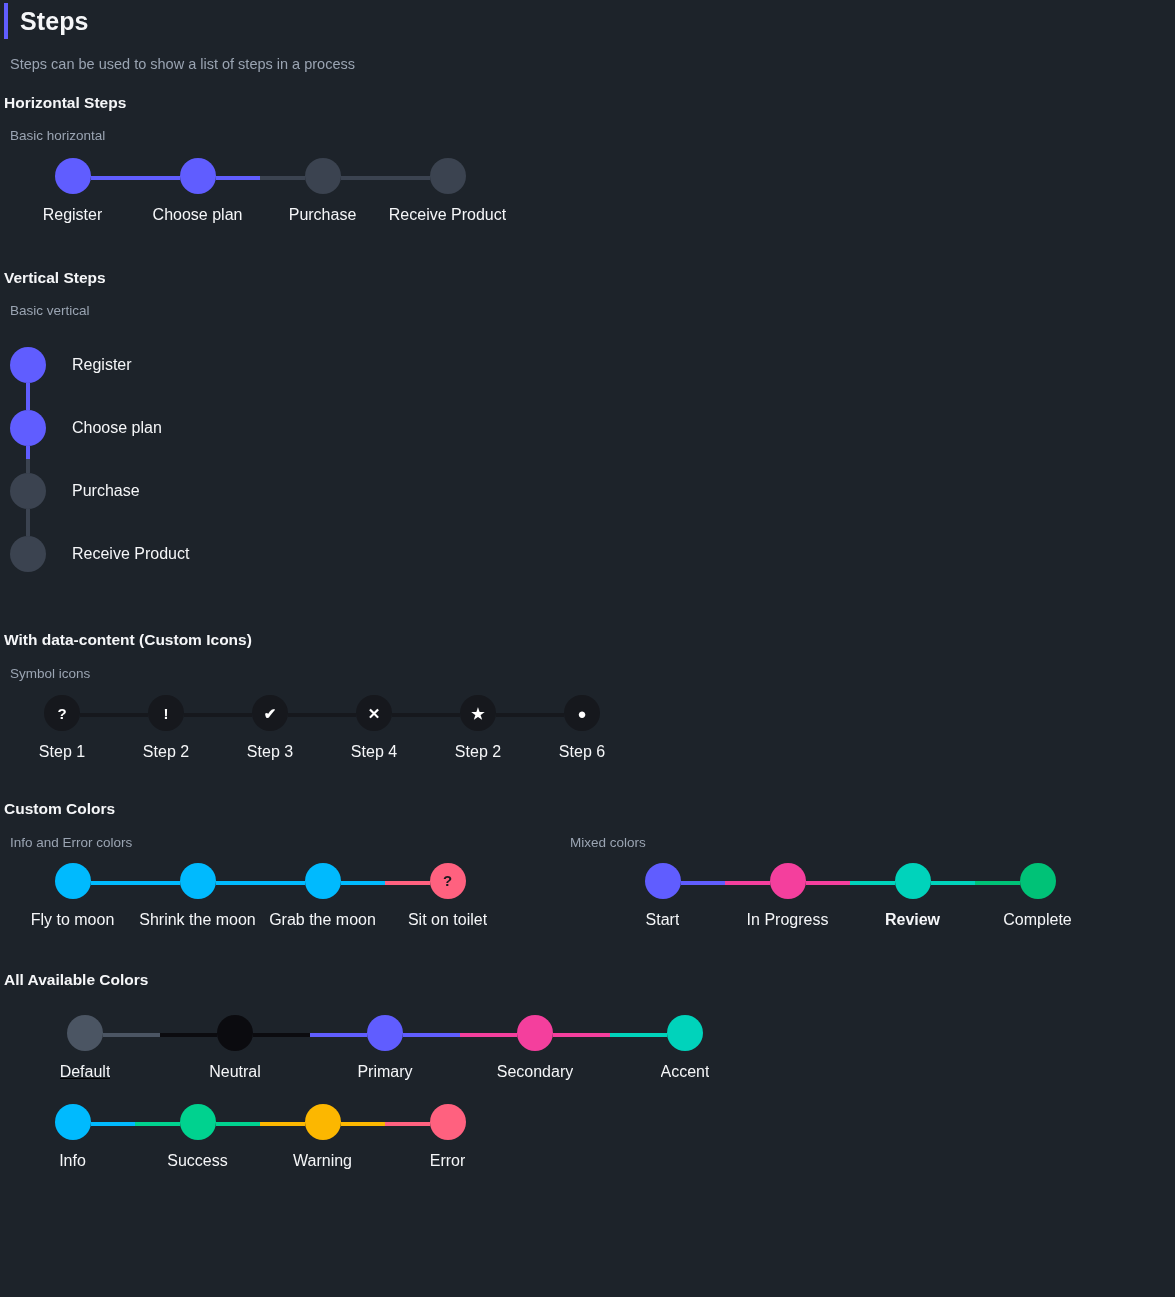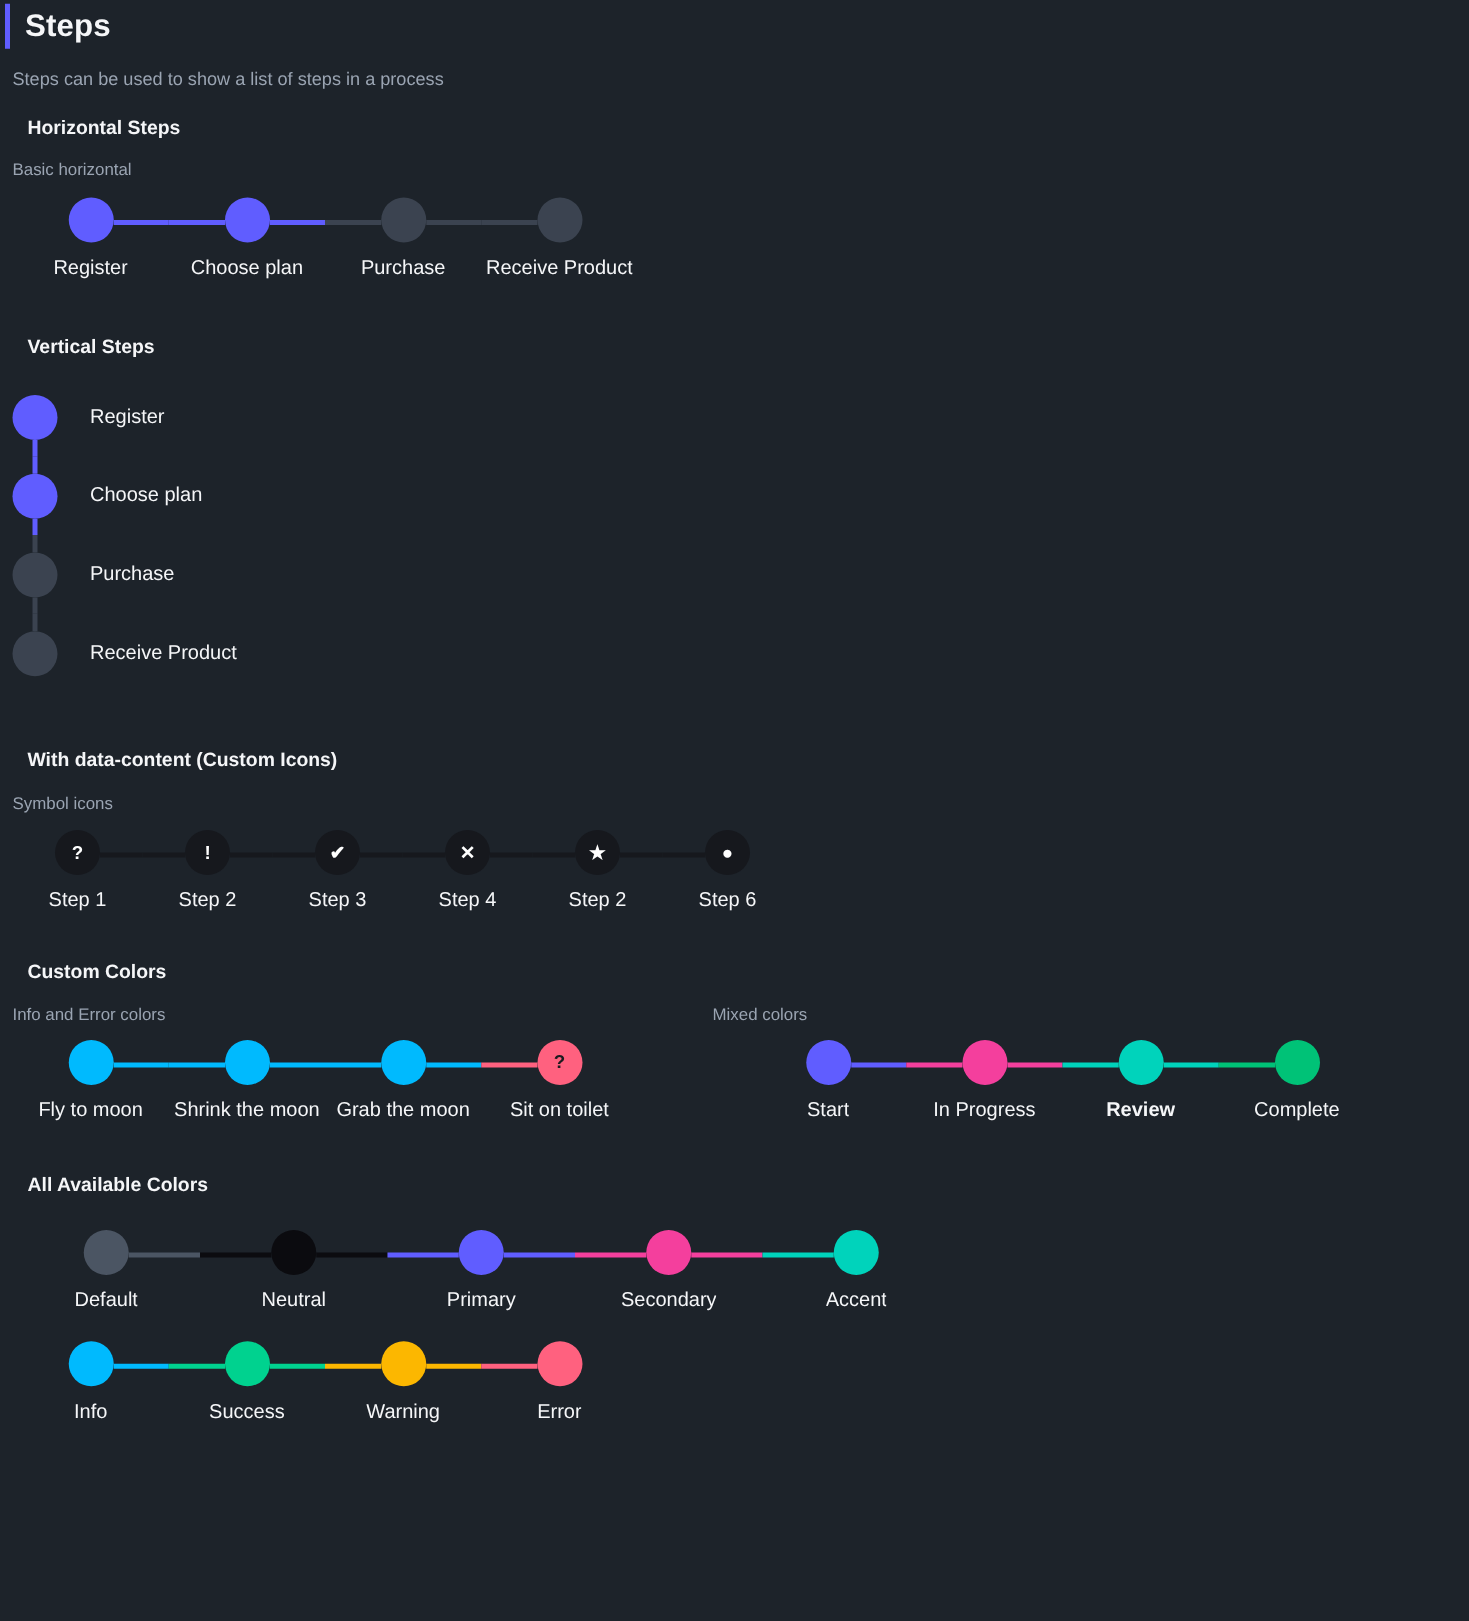--- a/index.html
+++ b/index.html
@@ -27,21 +27,21 @@
     letter-spacing: .1px; line-height: 1;
   }
   .page-desc {
     color: #9aa4b2; font-size: 14.5px;
     margin: 16px 0 0 10px;
   }
 
   
   .section-title {
     color: #f5f6f8; font-size: 15.5px; font-weight: bold;
-    margin-left: 22px;
+    margin-left: 4px;
   }
   .section-sub {
     color: #9aa4b2; font-size: 13.5px;
     margin-left: 10px;
   }
 
   
   .steps-h { display: flex; align-items: flex-start; }
   .steps-h .step {
     display: flex; flex-direction: column; align-items: center;
@@ -128,20 +128,21 @@
             <span style="background: rgb(59, 67, 80);"></span>
           </div>
           <div class="bullet" style="background: rgb(59, 67, 80);"></div>
           <div class="label" style="max-width: 133px;">Receive Product</div>
         </div>
       </div>
   </div>
 
   <div style="margin-top:45px">
     <div class="section-title">Vertical Steps</div>
+    <div class="section-sub" style="margin-top:16px">Basic vertical</div>
     <div id="vert-steps" style="margin-top:15px;margin-left:10px" class="steps-v">
         <div class="step">
           <div class="bullet" style="background: rgb(96, 93, 255);"></div>
           <div class="label">Register</div>
         </div>
         <div class="step">
           <div class="vconnector" style="bottom: calc(50% + 18px); height: 27px;">
             <span style="background: rgb(96, 93, 255);"></span>
             <span style="background: rgb(96, 93, 255);"></span>
           </div>
@@ -300,21 +301,21 @@
               <div class="label" style="max-width: 133px;">Complete</div>
             </div>
           </div>
       </div>
     </div>
   </div>
 
   <div style="margin-top:42px">
     <div class="section-title">All Available Colors</div>
     <div id="ac-steps-1" style="margin-top:26px;margin-left:10px" class="steps-h">
-        <div class="step" style="width: 150px;">
+        <div class="step" style="width: 150px; text-decoration: underline;">
           <div class="bullet" style="background: rgb(75, 85, 99);"></div>
           <div class="label" style="max-width: 158px;">Default</div>
         </div>
         <div class="step" style="width: 150px;">
           <div class="connector" style="right: calc(50% + 18px); width: 114px;">
             <span style="background: rgb(75, 85, 99);"></span>
             <span style="background: rgb(11, 11, 15);"></span>
           </div>
           <div class="bullet" style="background: rgb(11, 11, 15);"></div>
           <div class="label" style="max-width: 158px;">Neutral</div>

